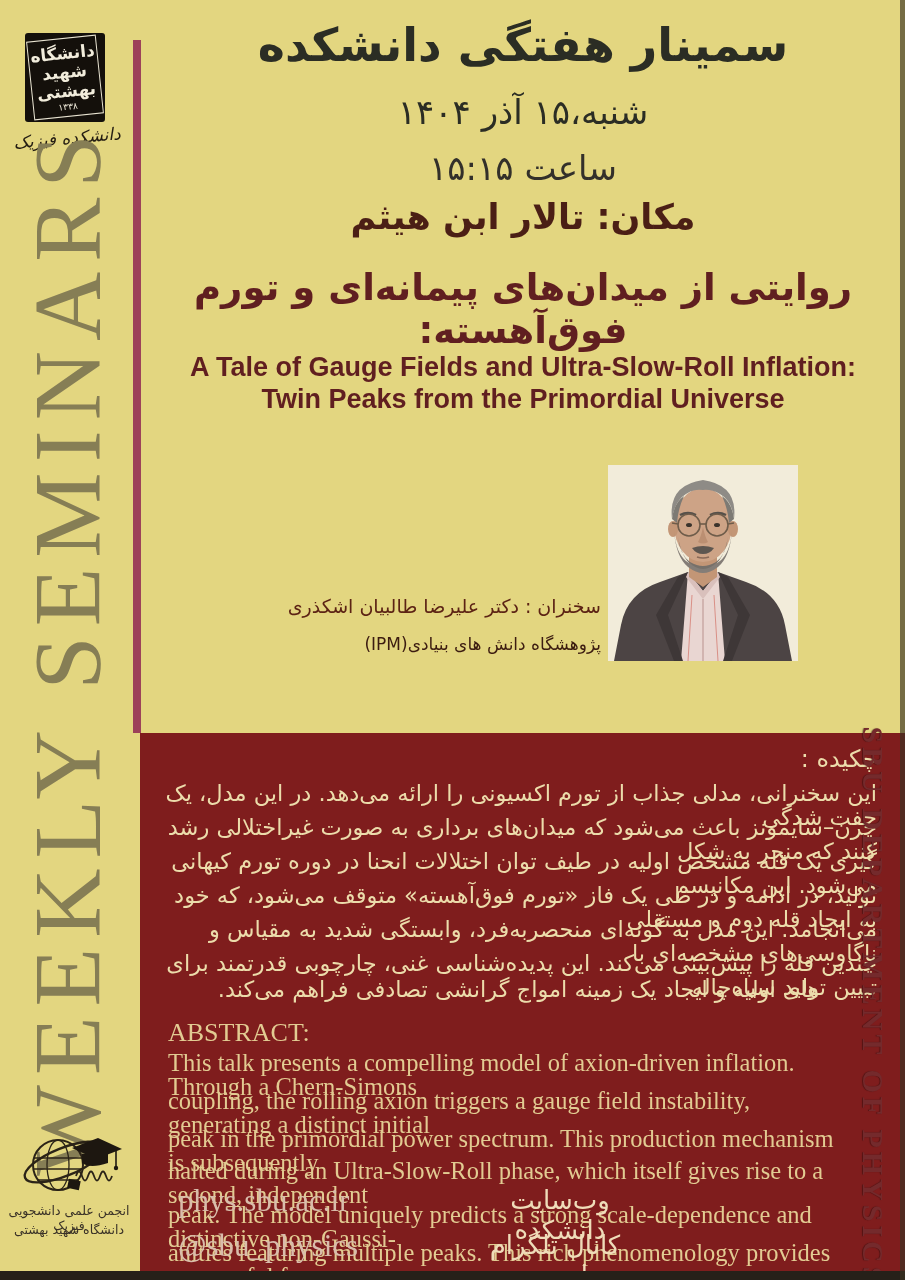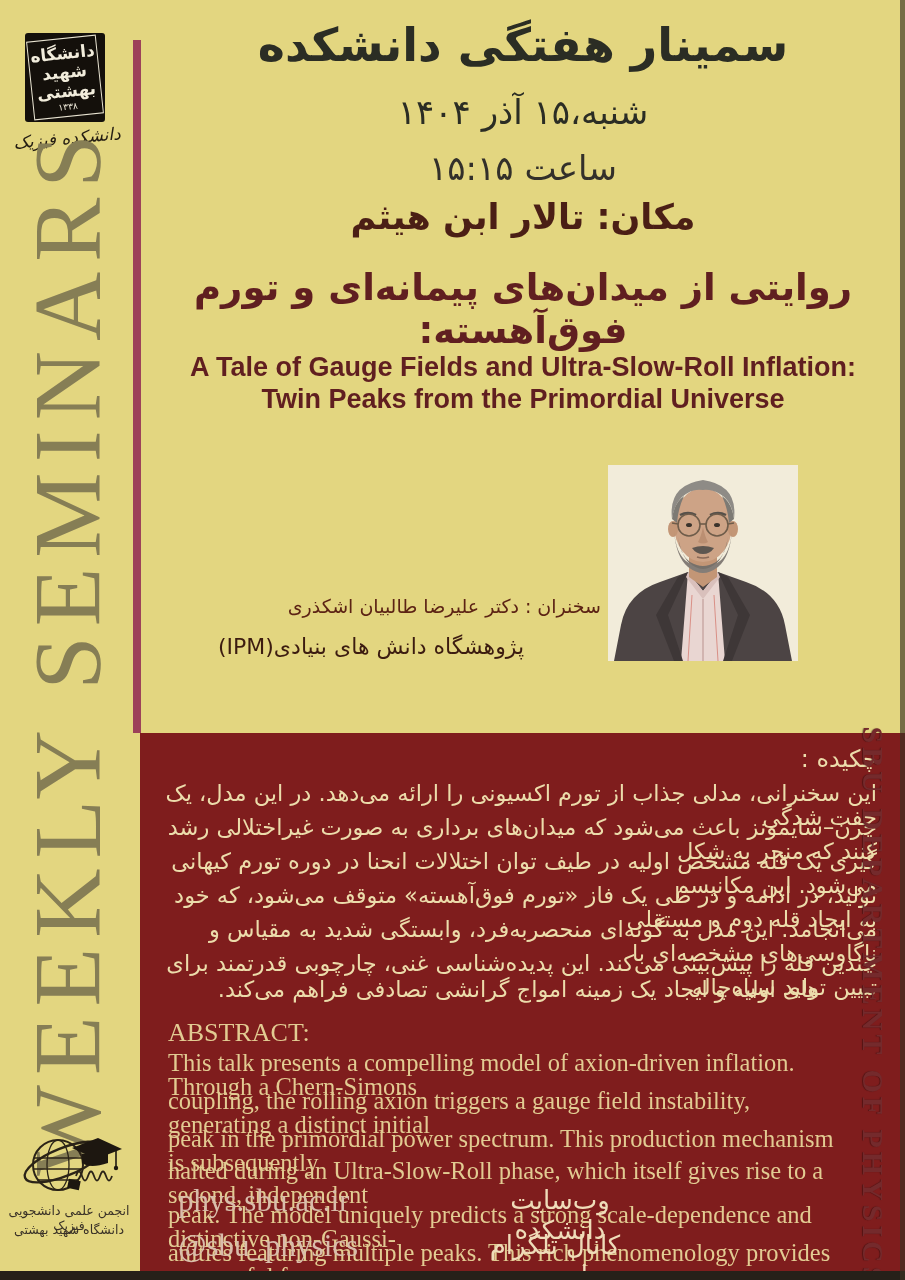--- a/index.html
+++ b/index.html
@@ -31,22 +31,22 @@
   .t-fa{position:absolute;left:141px;width:764px;text-align:center;font-size:37px;font-weight:bold;color:#601f20;}
   .t-fa1{top:266px;} .t-fa2{top:303px;}
   .t-en{position:absolute;left:141px;width:764px;text-align:center;font-family:"Liberation Sans",sans-serif;
     font-size:27px;font-weight:bold;color:#601f20;}
   .t-en1{top:352px;} .t-en2{top:384px;}
 
   
   .photo{position:absolute;left:608px;top:465px;width:190px;height:196px;}
   .speaker{position:absolute;left:141px;top:595px;width:460px;text-align:right;
     font-size:19px;color:#5c2314;}
-  .affil{position:absolute;left:141px;top:634px;width:460px;text-align:center;
-    font-size:22px;color:#3c1c10;}
+  .affil{position:absolute;left:141px;top:634px;width:460px;text-align:right;
+    font-size:17px;color:#3c1c10;}
 
   
   .box{position:absolute;left:140px;top:733px;width:765px;height:539px;background:#7f1d1d;}
   .fa-abs{position:absolute;right:28px;left:20px;text-align:right;color:#ecdcab;font-size:22.5px;line-height:24px;}
   .fa-label{position:absolute;right:28px;top:12px;color:#ecdcab;font-size:24px;}
   .en-label{position:absolute;left:28px;top:218px;color:#e2cb92;font-family:"Liberation Serif",serif;font-size:26px;}
   .en-abs{position:absolute;left:28px;right:60px;color:#e2cb92;font-family:"Liberation Serif",serif;
     font-size:24.5px;line-height:24px;}
   .sbu-vert{position:absolute;left:603px;top:987px;width:540px;height:40px;
     transform:rotate(90deg);display:flex;align-items:center;justify-content:center;

